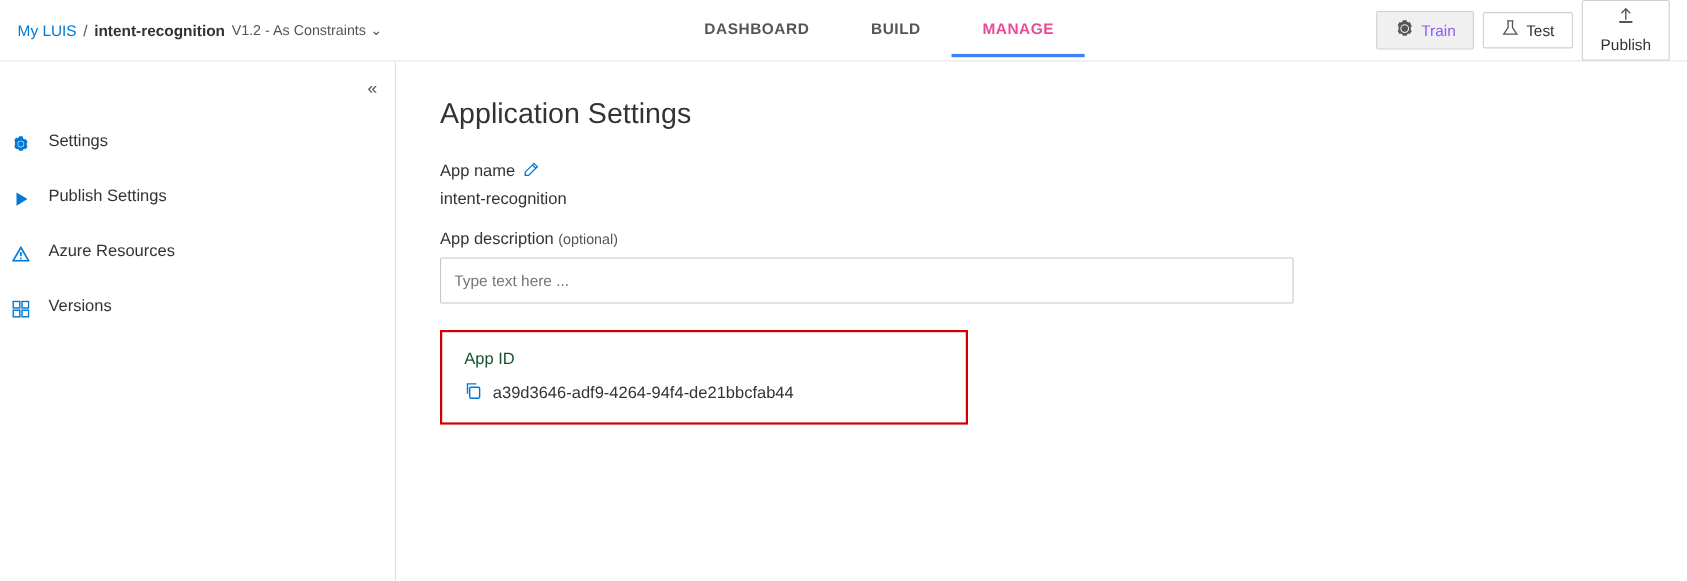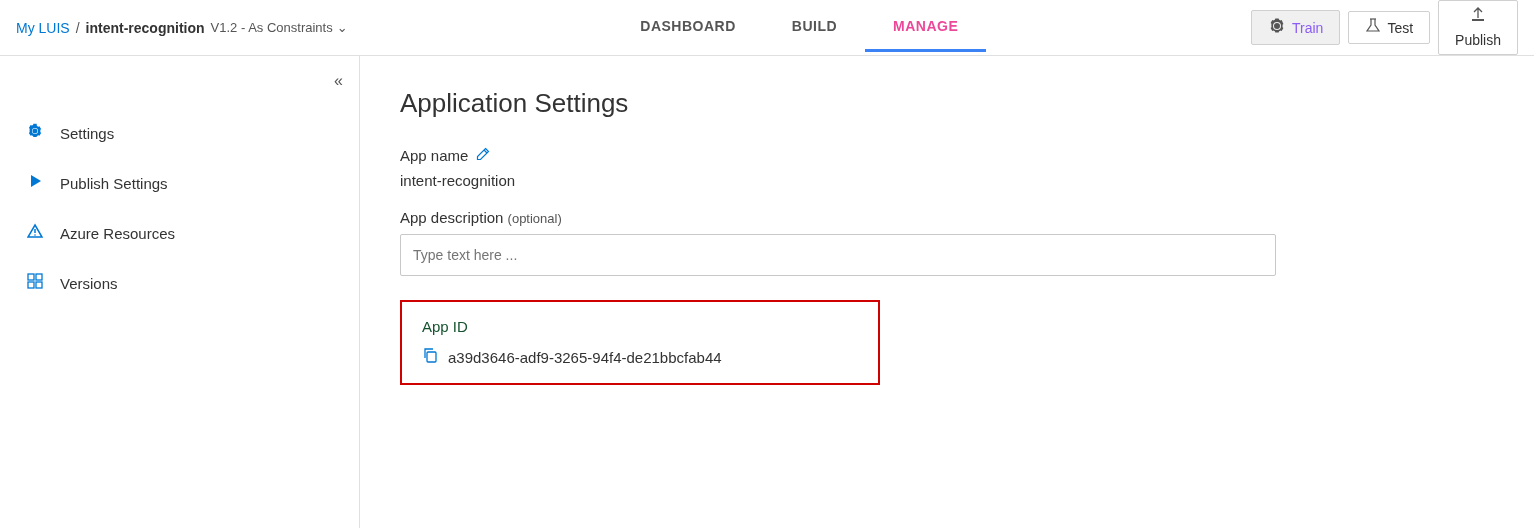--- a/index.html
+++ b/index.html
@@ -124,23 +124,23 @@
       right: 16px;
       cursor: pointer;
       color: #555;
       font-size: 16px;
     }
     .sidebar-nav {
       padding-top: 50px;
     }
     .sidebar-item {
       display: flex;
-      align-items: flex-end;
+      align-items: flex-start;
       gap: 14px;
-      padding: 14px 24px;
+      padding: 14px 8px;
       cursor: pointer;
       font-size: 15px;
       color: #333;
     }
     .sidebar-item .icon {
       width: 22px;
       height: 22px;
       display: flex;
       align-items: center;
       justify-content: center;
@@ -183,21 +183,21 @@
     .description-label {
       font-size: 15px;
       color: #333;
       margin-bottom: 8px;
     }
     .description-label span.optional {
       color: #555;
       font-size: 13px;
     }
     .description-input {
-      width: 876px;
+      width: 776px;
       max-width: 100%;
       height: 42px;
       border: 1px solid #c8c8c8;
       border-radius: 2px;
       padding: 8px 12px;
       font-size: 14px;
       color: #a21caf;
       outline: none;
       margin-bottom: 24px;
     }
@@ -363,18 +363,18 @@
 
     <div class="app-id-box">
       <div class="app-id-label">App ID</div>
       <div class="app-id-value">
         <span class="copy-icon">
           <svg width="16" height="16" viewBox="0 0 16 16" fill="none">
             <rect x="5" y="5" width="9" height="10" rx="1" stroke="#0078d4" stroke-width="1.3" fill="none"></rect>
             <path d="M3 11V2h8" stroke="#0078d4" stroke-width="1.3" fill="none"></path>
           </svg>
         </span>
-        <span>a39d3646-adf9-3265-94f4-de21bbcfab44</span>
+        <span>a39d3646-adf9-4264-94f4-de21bbcfab44</span>
       </div>
     </div>
   </main>
 
 </div>
 
 </body></html>

